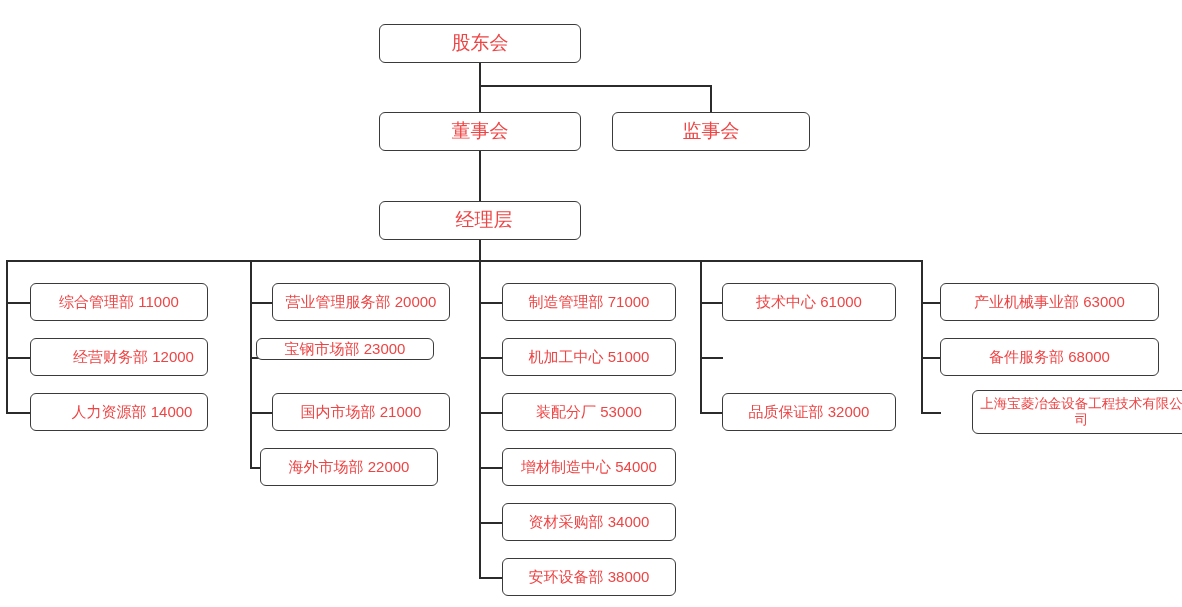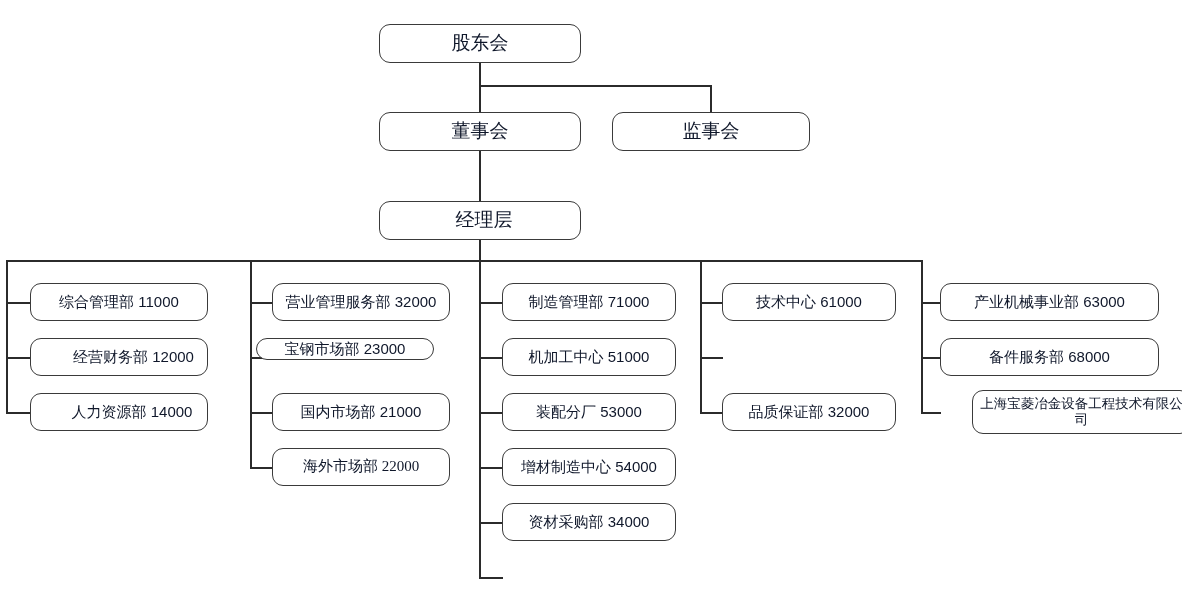--- a/index.html
+++ b/index.html
@@ -15,27 +15,27 @@
     width: 1182px;
     height: 607px;
     background: #ffffff;
     overflow: hidden;
   }
   
   .node {
     position: absolute;
     box-sizing: border-box;
     border: 1.4px solid #3a3a3a;
-    border-radius: 11px;
+    border-radius: 6px;
     background: #ffffff;
     display: flex;
     align-items: center;
     justify-content: center;
     text-align: center;
-    color: #0f172a;
+    color: #ef4444;
     line-height: 1.18;
     padding: 2px 6px;
     white-space: pre-line;
   }
   .node.top-level {
     font-size: 19px;
   }
   .node.dept {
     font-size: 15px;
   }
@@ -87,37 +87,38 @@
 
   <div class="node dept" style="left:30px; top:283px; width:178px; height:38px;">综合管理部 11000</div>
   <div class="node dept" style="left:30px; top:338px; width:178px; height:38px;padding-left:35px;">经营财务部 12000</div>
   <div class="node dept" style="left:30px; top:393px; width:178px; height:38px;padding-left:32px;">人力资源部 14000</div>
 
   <div class="line h" style="left:250px; top:302px; width:23px;"></div>
   <div class="line h" style="left:250px; top:357px; width:23px;"></div>
   <div class="line h" style="left:250px; top:412px; width:23px;"></div>
   <div class="line h" style="left:250px; top:467px; width:23px;"></div>
 
-  <div class="node dept" style="left:272px; top:283px; width:178px; height:38px;">营业管理服务部 32000</div>
+  <div class="node dept" style="left:272px; top:283px; width:178px; height:38px;">营业管理服务部 20000</div>
   <div class="node dept" style="left:256px; top:338px; width:178px; height:22px;">宝钢市场部 23000</div>
   <div class="node dept" style="left:272px; top:393px; width:178px; height:38px;">国内市场部 21000</div>
-  <div class="node dept" style="left:272px; top:448px; width:178px; height:38px;font-family:Liberation Serif, serif;">海外市场部 22000</div>
+  <div class="node dept" style="left:260px; top:448px; width:178px; height:38px;">海外市场部 22000</div>
 
   <div class="line h" style="left:479px; top:302px; width:24px;"></div>
   <div class="line h" style="left:479px; top:357px; width:24px;"></div>
   <div class="line h" style="left:479px; top:412px; width:24px;"></div>
   <div class="line h" style="left:479px; top:467px; width:24px;"></div>
   <div class="line h" style="left:479px; top:522px; width:24px;"></div>
   <div class="line h" style="left:479px; top:577px; width:24px;"></div>
 
   <div class="node dept" style="left:502px; top:283px; width:174px; height:38px;">制造管理部 71000</div>
   <div class="node dept" style="left:502px; top:338px; width:174px; height:38px;">机加工中心 51000</div>
   <div class="node dept" style="left:502px; top:393px; width:174px; height:38px;">装配分厂 53000</div>
   <div class="node dept" style="left:502px; top:448px; width:174px; height:38px;">增材制造中心 54000</div>
   <div class="node dept" style="left:502px; top:503px; width:174px; height:38px;">资材采购部 34000</div>
+  <div class="node dept" style="left:502px; top:558px; width:174px; height:38px;">安环设备部 38000</div>
 
   <div class="line h" style="left:700px; top:302px; width:23px;"></div>
   <div class="line h" style="left:700px; top:357px; width:23px;"></div>
   <div class="line h" style="left:700px; top:412px; width:23px;"></div>
 
   <div class="node dept" style="left:722px; top:283px; width:174px; height:38px;">技术中心 61000</div>
   <div class="node dept" style="left:722px; top:393px; width:174px; height:38px;">品质保证部 32000</div>
 
   <div class="line h" style="left:921px; top:302px; width:20px;"></div>
   <div class="line h" style="left:921px; top:357px; width:20px;"></div>

